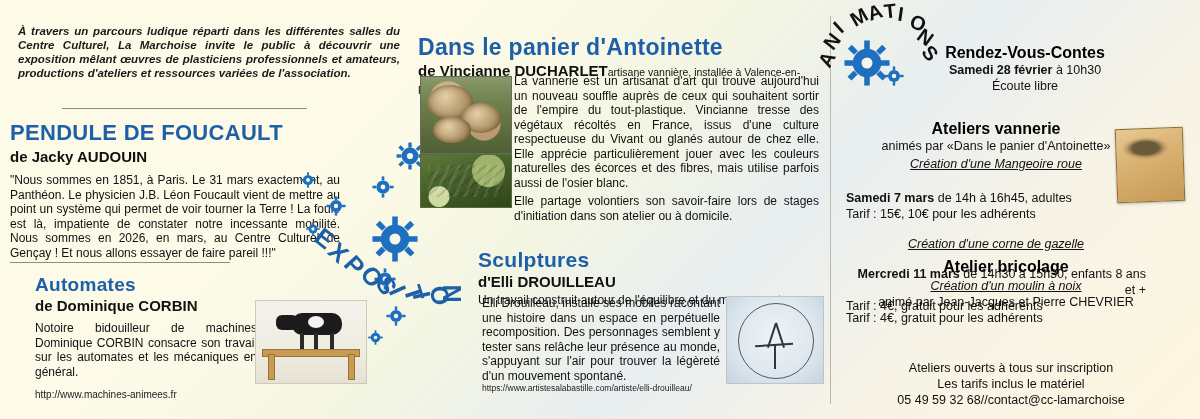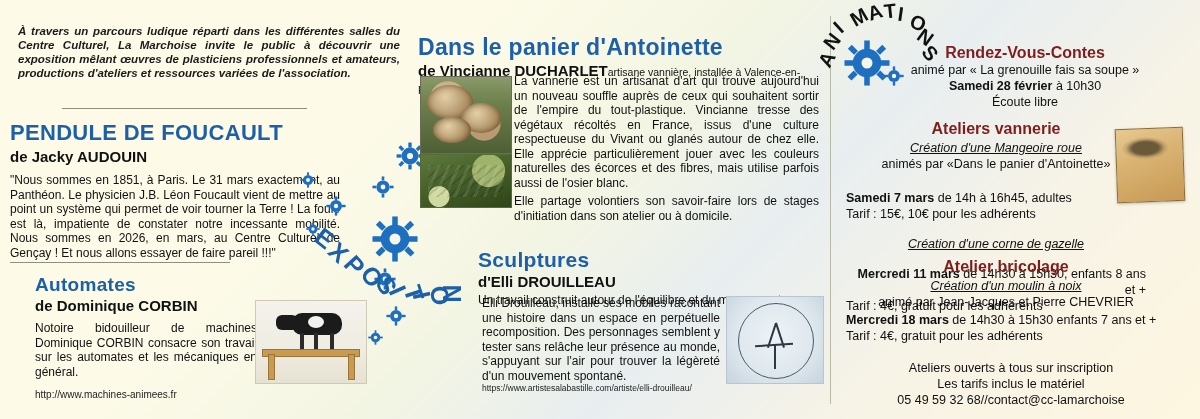--- a/index.html
+++ b/index.html
@@ -19,21 +19,21 @@
   }
 
   .title-blue{
     color:#1d5fa8;font-weight:bold;letter-spacing:.3px;
   }
   .h1{font-size:22px;}
   .h2{font-size:19px;}
   .sub-bold{font-weight:bold;font-size:15px;color:#111;}
   .body{font-size:12px;line-height:14.5px;text-align:justify;color:#111;}
   .small-link{font-size:10px;color:#222;}
-  .right-col-title{font-size:16px;font-weight:bold;color:#7f1d1d;text-align:center;}
+  .right-col-title{font-size:16px;font-weight:bold;color:#000000;text-align:center;}
   .rc-line{font-size:12.5px;text-align:center;line-height:16px;color:#111;}
   .rc-line b{font-weight:bold;}
   .underline{text-decoration:underline;}
   .italic{font-style:italic;}
 
   
   .ph{position:absolute;overflow:hidden;}
 
   
   .basket{
@@ -366,53 +366,49 @@
           <rect x="44" y="80" width="12" height="18"></rect>
           <rect x="2" y="44" width="18" height="12"></rect>
           <rect x="80" y="44" width="18" height="12"></rect>
         </g>
         <circle cx="50" cy="50" r="11" fill="#f7f6ea"></circle>
       </svg>
   </div>
 
   <div class="col" style="left:860px;top:44px;width:330px;">
     <div class="right-col-title">Rendez-Vous-Contes</div>
-    <div class="rc-line">animé par « La grenouille fais sa soupe »</div>
     <div class="rc-line">
       <b>Samedi 28 février</b><span> à 10h30</span>
     </div>
     <div class="rc-line">Écoute libre</div>
   </div>
 
   <div class="col" style="left:846px;top:120px;width:300px;">
     <div class="right-col-title">Ateliers vannerie</div>
+    <div class="rc-line">animés par «Dans le panier d'Antoinette»</div>
     <div class="rc-line italic underline" style="margin-top:2px;">Création d'une Mangeoire roue</div>
-    <div class="rc-line">animés par «Dans le panier d'Antoinette»</div>
     <div class="rc-line" style="text-align:left;margin-top:18px;">
       <b>Samedi 7 mars</b><span> de 14h à 16h45, adultes</span>
     </div>
     <div class="rc-line" style="text-align:left;">Tarif : 15€, 10€ pour les adhérents</div>
     <div class="rc-line italic underline" style="margin-top:14px;">Création d'une corne de gazelle</div>
     <div class="rc-line" style="text-align:right;margin-top:14px;">
       <b>Mercredi 11 mars</b><span> de 14h30 à 15h30, enfants 8 ans et +</span>
     </div>
     <div class="rc-line" style="text-align:left;">Tarif : 4€, gratuit pour les adhérents</div>
   </div>
 
   <div class="ph sign" style="left:1116px;top:128px;width:66px;height:72px;">
     <div class="txt">Dans le panier d'Antoinette</div>
   </div>
 
   <div class="col" style="left:846px;top:258px;width:320px;">
     <div class="right-col-title">Atelier bricolage</div>
     <div class="rc-line italic underline" style="margin-top:2px;">Création d'un moulin à noix</div>
     <div class="rc-line">animé par Jean-Jacques et  Pierre CHEVRIER</div>
-    <div class="rc-line" style="text-align:left;margin-top:2px;">
-      <b>Mercredi 18 mars</b><span> de 14h30 à 15h30 enfants 7 ans et +</span>
-    </div>
     <div class="rc-line" style="text-align:left;">Tarif : 4€, gratuit pour les adhérents</div>
   </div>
 
   <div class="col" style="left:846px;top:360px;width:330px;">
     <div class="rc-line">Ateliers ouverts à tous sur inscription</div>
     <div class="rc-line">Les tarifs inclus le matériel</div>
     <div class="rc-line">05 49 59 32 68//contact@cc-lamarchoise</div>
   </div>
 
 </div>

